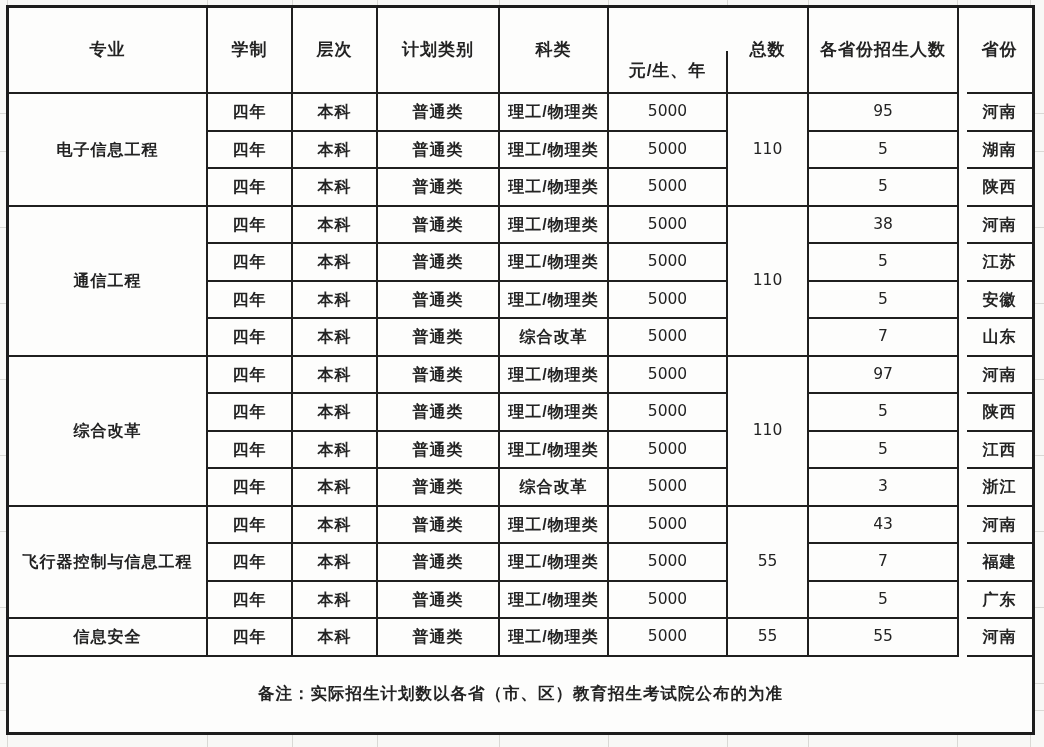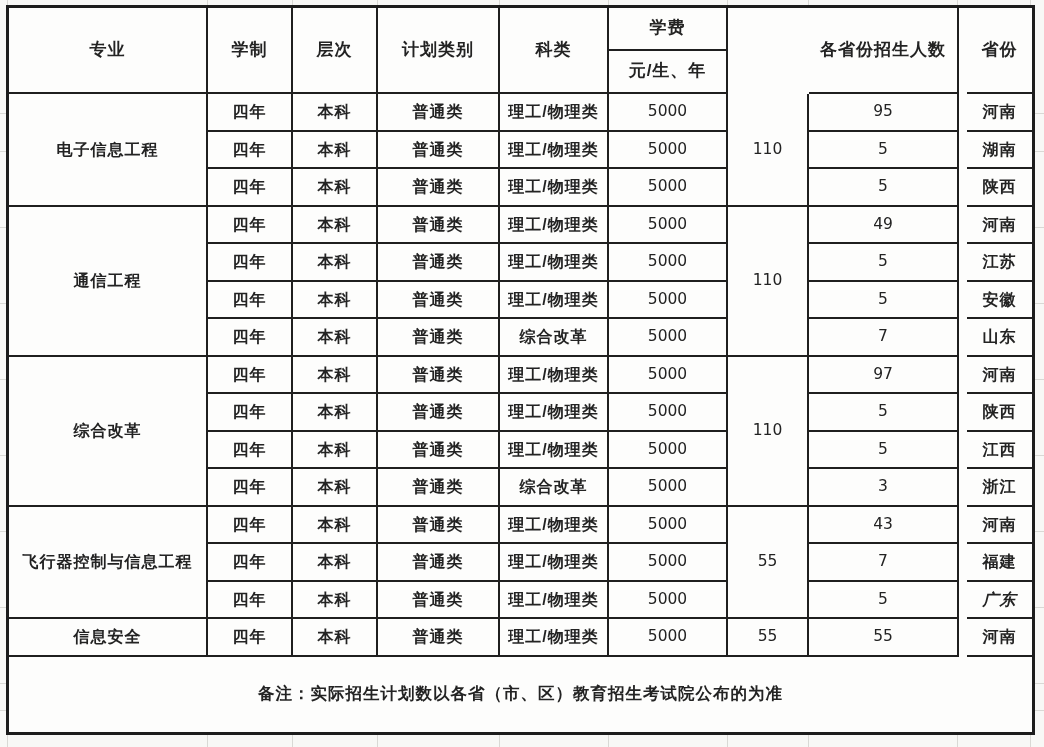--- a/index.html
+++ b/index.html
@@ -72,22 +72,22 @@
 <div id="page">
 
   <div id="table-frame">
     <div id="grid">
 
       <div class="cell hdr h-major">专业</div>
       <div class="cell hdr h-duration">学制</div>
       <div class="cell hdr h-level">层次</div>
       <div class="cell hdr h-subject">科类</div>
       <div class="cell hdr h-plan">计划类别</div>
-      <div class="cell hdr h-tuition">学费</div>
       <div class="cell hdr h-tuition-unit">元/生、年</div>
+      <div class="cell hdr h-total">总数</div>
       <div class="cell hdr h-province-count">各省份招生人数</div>
       <div class="cell hdr h-province last-col">省份</div>
 
       <div class="cell note-row">备注：实际招生计划数以各省（市、区）教育招生考试院公布的为准</div>
     <div class="cell zh" style="grid-area: 3 / 1 / 6 / 2;">电子信息工程</div>
         <div class="cell num" style="grid-area: 3 / 7 / 6 / 8;">110</div>
         <div class="cell zh" style="grid-area: 3 / 2 / 4 / 3;">四年</div>
         <div class="cell zh" style="grid-area: 3 / 3 / 4 / 4;">本科</div>
         <div class="cell zh" style="grid-area: 3 / 4 / 4 / 5;">普通类</div>
         <div class="cell zh" style="grid-area: 3 / 5 / 4 / 6;">理工/物理类</div>
@@ -108,21 +108,21 @@
         <div class="cell num" style="grid-area: 5 / 6 / 6 / 7;">5000</div>
         <div class="cell num" style="grid-area: 5 / 8 / 6 / 9;">5</div>
         <div class="cell zh last-col" style="grid-area: 5 / 9 / 6 / 10;">陕西</div>
         <div class="cell zh" style="grid-area: 6 / 1 / 10 / 2;">通信工程</div>
         <div class="cell num" style="grid-area: 6 / 7 / 10 / 8;">110</div>
         <div class="cell zh" style="grid-area: 6 / 2 / 7 / 3;">四年</div>
         <div class="cell zh" style="grid-area: 6 / 3 / 7 / 4;">本科</div>
         <div class="cell zh" style="grid-area: 6 / 4 / 7 / 5;">普通类</div>
         <div class="cell zh" style="grid-area: 6 / 5 / 7 / 6;">理工/物理类</div>
         <div class="cell num" style="grid-area: 6 / 6 / 7 / 7;">5000</div>
-        <div class="cell num" style="grid-area: 6 / 8 / 7 / 9;">49</div>
+        <div class="cell num" style="grid-area: 6 / 8 / 7 / 9;">38</div>
         <div class="cell zh last-col" style="grid-area: 6 / 9 / 7 / 10;">河南</div>
         <div class="cell zh" style="grid-area: 7 / 2 / 8 / 3;">四年</div>
         <div class="cell zh" style="grid-area: 7 / 3 / 8 / 4;">本科</div>
         <div class="cell zh" style="grid-area: 7 / 4 / 8 / 5;">普通类</div>
         <div class="cell zh" style="grid-area: 7 / 5 / 8 / 6;">理工/物理类</div>
         <div class="cell num" style="grid-area: 7 / 6 / 8 / 7;">5000</div>
         <div class="cell num" style="grid-area: 7 / 8 / 8 / 9;">5</div>
         <div class="cell zh last-col" style="grid-area: 7 / 9 / 8 / 10;">江苏</div>
         <div class="cell zh" style="grid-area: 8 / 2 / 9 / 3;">四年</div>
         <div class="cell zh" style="grid-area: 8 / 3 / 9 / 4;">本科</div>
@@ -183,21 +183,21 @@
         <div class="cell zh" style="grid-area: 15 / 5 / 16 / 6;">理工/物理类</div>
         <div class="cell num" style="grid-area: 15 / 6 / 16 / 7;">5000</div>
         <div class="cell num" style="grid-area: 15 / 8 / 16 / 9;">7</div>
         <div class="cell zh last-col" style="grid-area: 15 / 9 / 16 / 10;">福建</div>
         <div class="cell zh" style="grid-area: 16 / 2 / 17 / 3;">四年</div>
         <div class="cell zh" style="grid-area: 16 / 3 / 17 / 4;">本科</div>
         <div class="cell zh" style="grid-area: 16 / 4 / 17 / 5;">普通类</div>
         <div class="cell zh" style="grid-area: 16 / 5 / 17 / 6;">理工/物理类</div>
         <div class="cell num" style="grid-area: 16 / 6 / 17 / 7;">5000</div>
         <div class="cell num" style="grid-area: 16 / 8 / 17 / 9;">5</div>
-        <div class="cell zh last-col" style="grid-area: 16 / 9 / 17 / 10; font-style: italic;">广东</div>
+        <div class="cell zh last-col" style="grid-area: 16 / 9 / 17 / 10;">广东</div>
         <div class="cell zh" style="grid-area: 17 / 1 / 18 / 2;">信息安全</div>
         <div class="cell num" style="grid-area: 17 / 7 / 18 / 8;">55</div>
         <div class="cell zh" style="grid-area: 17 / 2 / 18 / 3;">四年</div>
         <div class="cell zh" style="grid-area: 17 / 3 / 18 / 4;">本科</div>
         <div class="cell zh" style="grid-area: 17 / 4 / 18 / 5;">普通类</div>
         <div class="cell zh" style="grid-area: 17 / 5 / 18 / 6;">理工/物理类</div>
         <div class="cell num" style="grid-area: 17 / 6 / 18 / 7;">5000</div>
         <div class="cell num" style="grid-area: 17 / 8 / 18 / 9;">55</div>
         <div class="cell zh last-col" style="grid-area: 17 / 9 / 18 / 10;">河南</div>
       </div>

